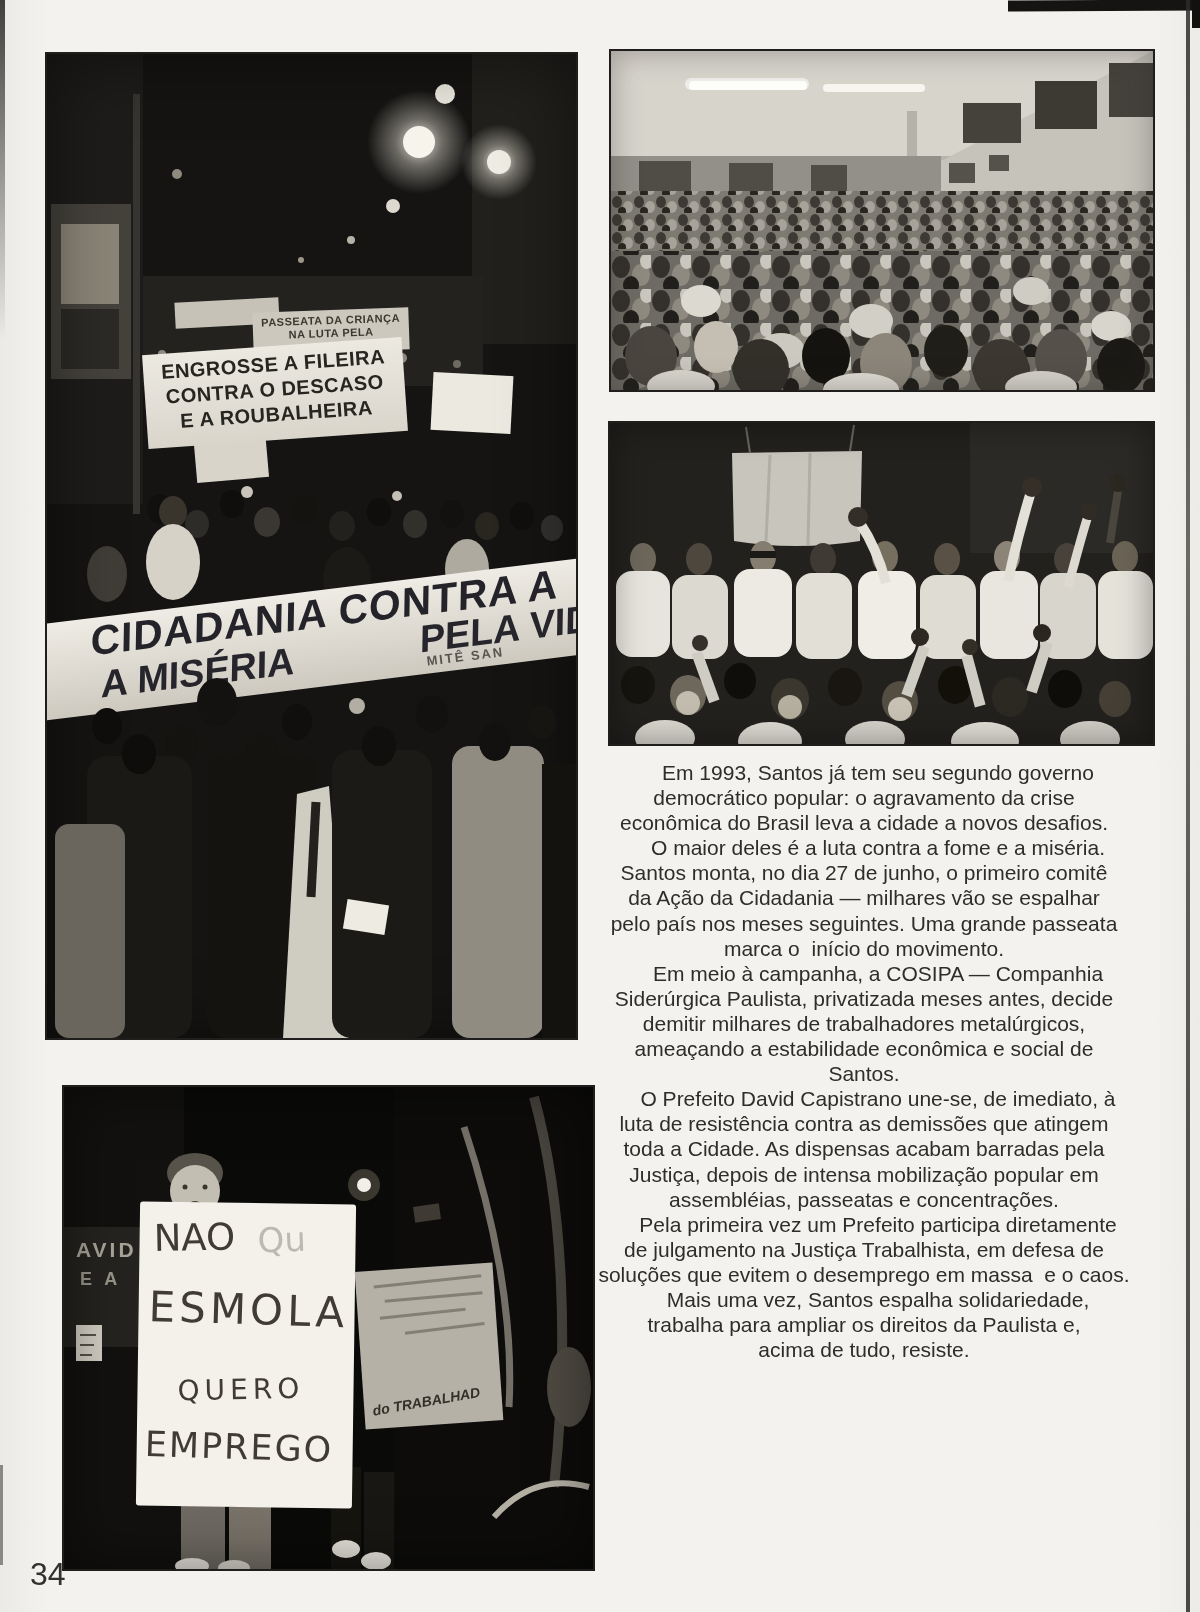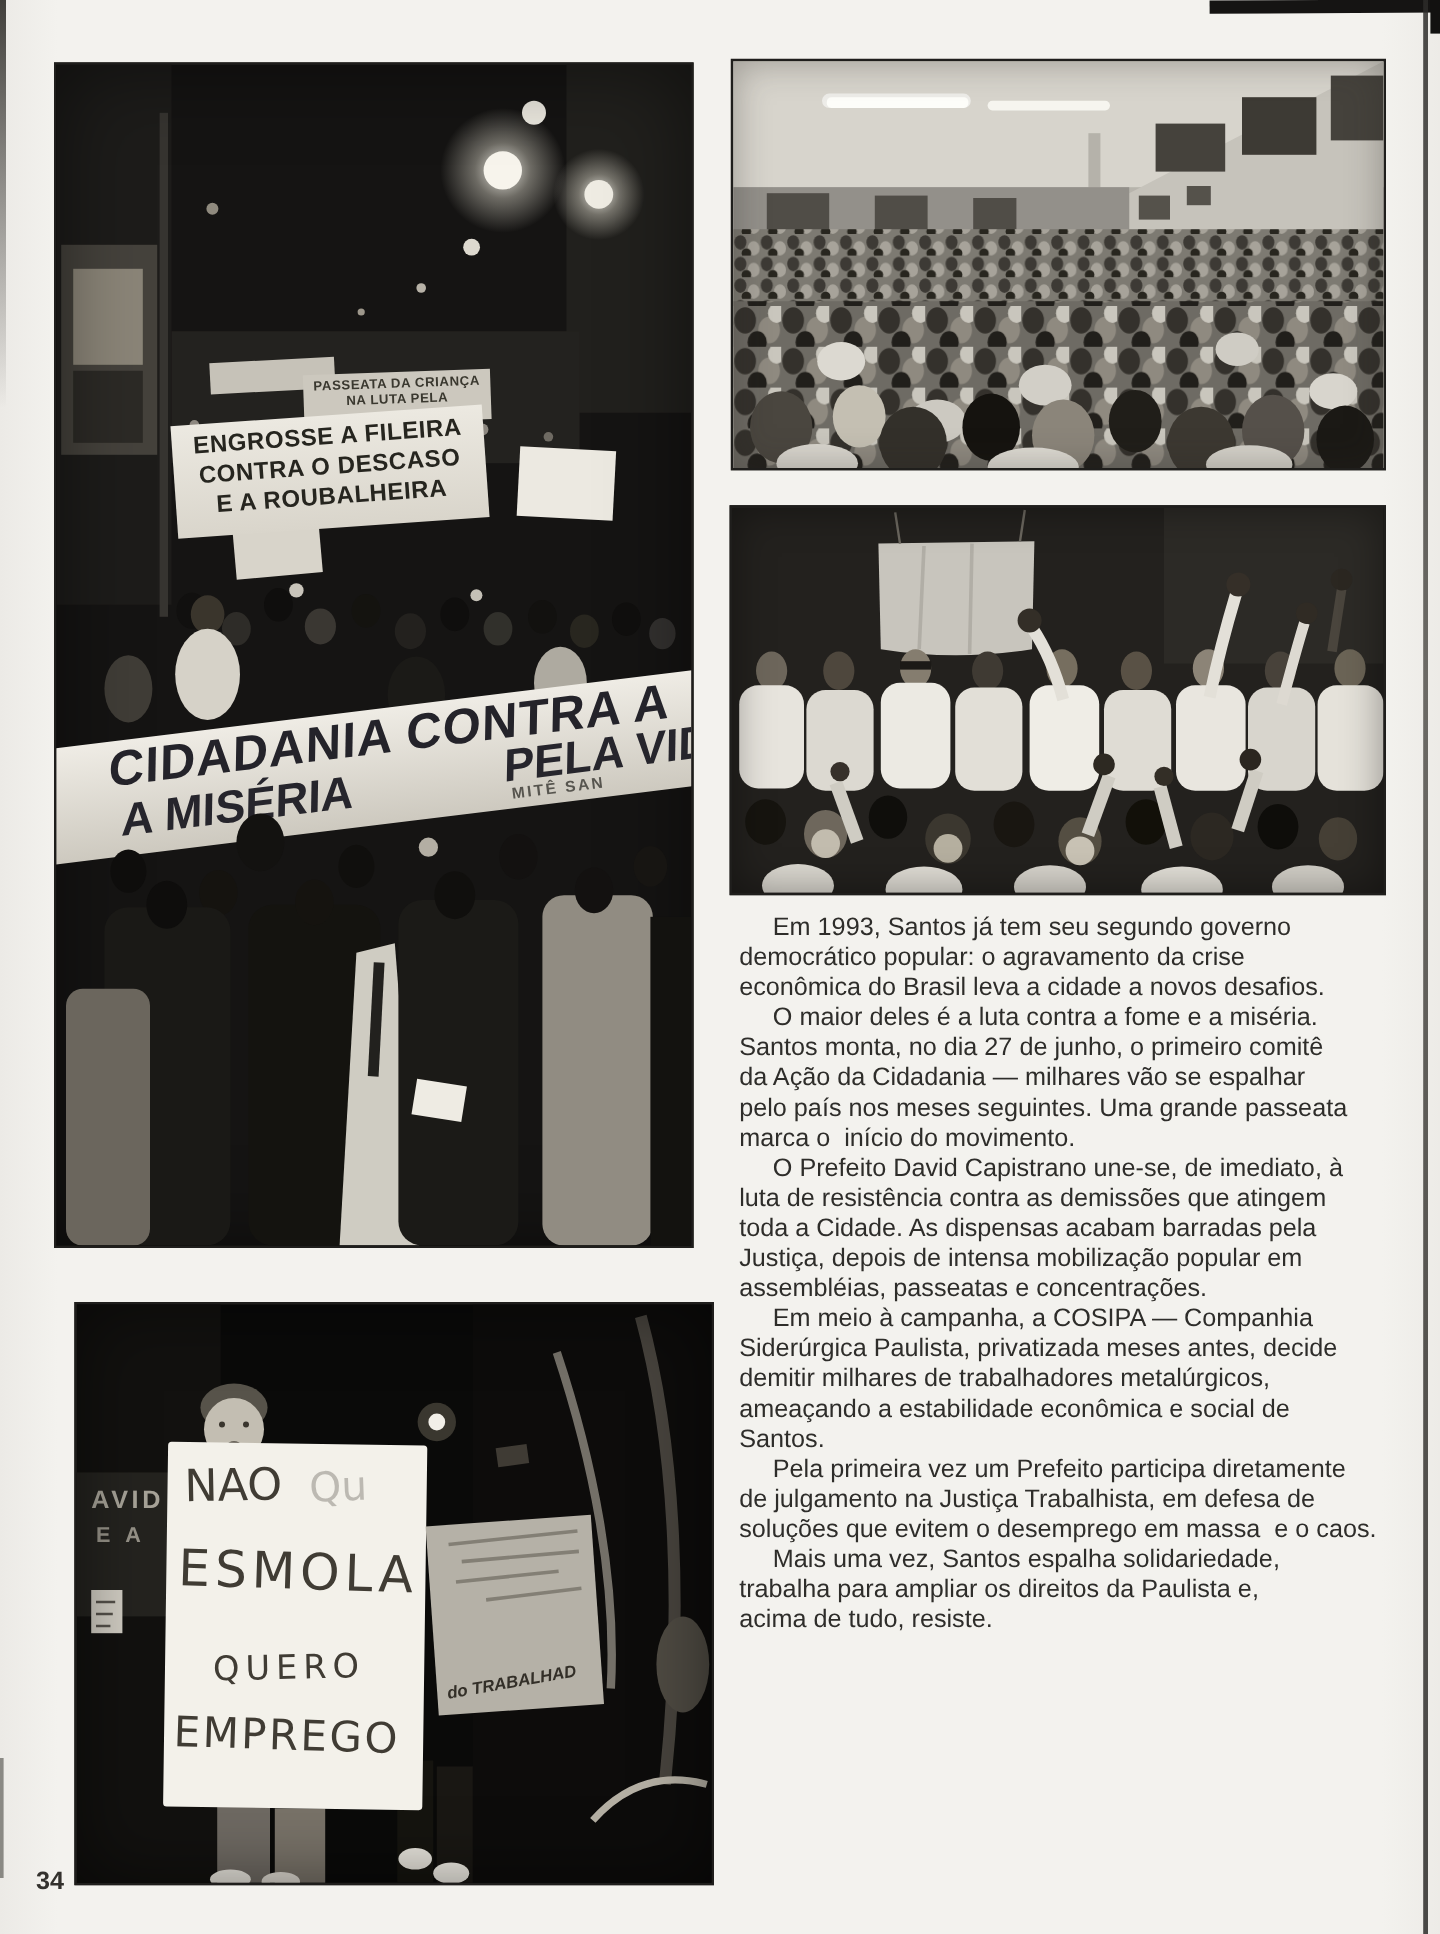--- a/index.html
+++ b/index.html
@@ -66,24 +66,24 @@
   .sign-cardboard { position:absolute; left:296px; top:180px; width:138px; height:158px; z-index:2;
     background:#b5b1a7; transform:rotate(-4deg); overflow:hidden; }
   .scribble { height:3px; background:#6d6960; opacity:.7; margin:13px 12px 0 18px; transform:rotate(-2deg); }
   .scribble.s2 { margin-left:28px; transform:rotate(-1deg); }
   .scribble.s3 { margin-left:22px; margin-right:30px; }
   .scribble.s4 { margin-left:46px; transform:rotate(-3deg); }
   .cardboard-text { position:absolute; left:8px; bottom:16px; font-size:14px; font-weight:700;
     font-style:italic; color:#332f28; transform:rotate(-6deg); white-space:nowrap; }
 
   
-  .article { position:absolute; left:616px; top:760px; width:552px; color:#2e2d2a; }
+  .article { position:absolute; left:588px; top:760px; width:552px; color:#2e2d2a;text-align:center; }
   .para { margin:0; white-space:pre-wrap; text-indent:28px; font-size:21px; line-height:25.1px; }
 
-  .page-number { position:absolute; left:30px; top:1556px; font-size:21px; color:#33312d; font-weight:700; }
+  .page-number { position:absolute; left:30px; top:1556px; font-size:32px; color:#33312d; font-weight:400; }
 </style>
 </head>
 <body>
 
 <div class="page">
 
   <div class="art-top-right"></div>
   <div class="art-right-line"></div>
   <div class="art-right-corner"></div>
   <div class="art-left-sliver"></div>
@@ -361,30 +361,30 @@
 
   <section class="article">
     <p class="para">Em 1993, Santos já tem seu segundo governo
 democrático popular: o agravamento da crise
 econômica do Brasil leva a cidade a novos desafios.</p>
     <p class="para">O maior deles é a luta contra a fome e a miséria.
 Santos monta, no dia 27 de junho, o primeiro comitê
 da Ação da Cidadania — milhares vão se espalhar
 pelo país nos meses seguintes. Uma grande passeata
 marca o  início do movimento.</p>
+    <p class="para">Em meio à campanha, a COSIPA — Companhia
+Siderúrgica Paulista, privatizada meses antes, decide
+demitir milhares de trabalhadores metalúrgicos,
+ameaçando a estabilidade econômica e social de
+Santos.</p>
     <p class="para">O Prefeito David Capistrano une-se, de imediato, à
 luta de resistência contra as demissões que atingem
 toda a Cidade. As dispensas acabam barradas pela
 Justiça, depois de intensa mobilização popular em
 assembléias, passeatas e concentrações.</p>
-    <p class="para">Em meio à campanha, a COSIPA — Companhia
-Siderúrgica Paulista, privatizada meses antes, decide
-demitir milhares de trabalhadores metalúrgicos,
-ameaçando a estabilidade econômica e social de
-Santos.</p>
     <p class="para">Pela primeira vez um Prefeito participa diretamente
 de julgamento na Justiça Trabalhista, em defesa de
 soluções que evitem o desemprego em massa  e o caos.</p>
     <p class="para">Mais uma vez, Santos espalha solidariedade,
 trabalha para ampliar os direitos da Paulista e,
 acima de tudo, resiste.</p>
   </section>
 
   <div class="page-number">34</div>
 

